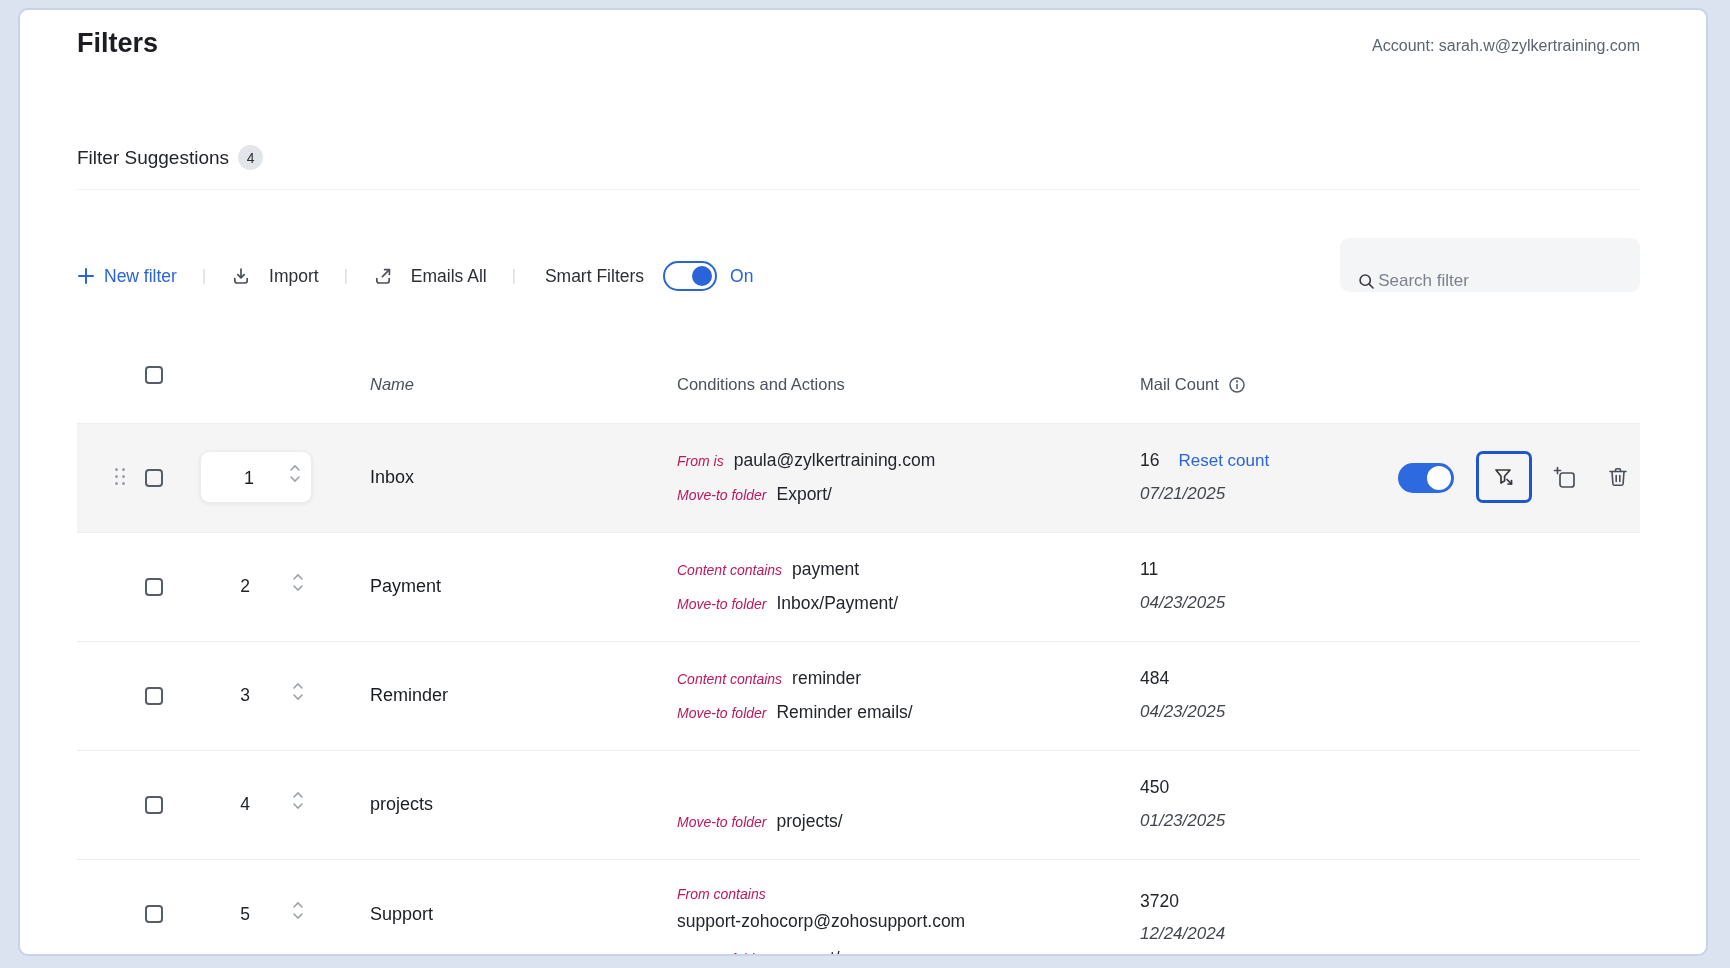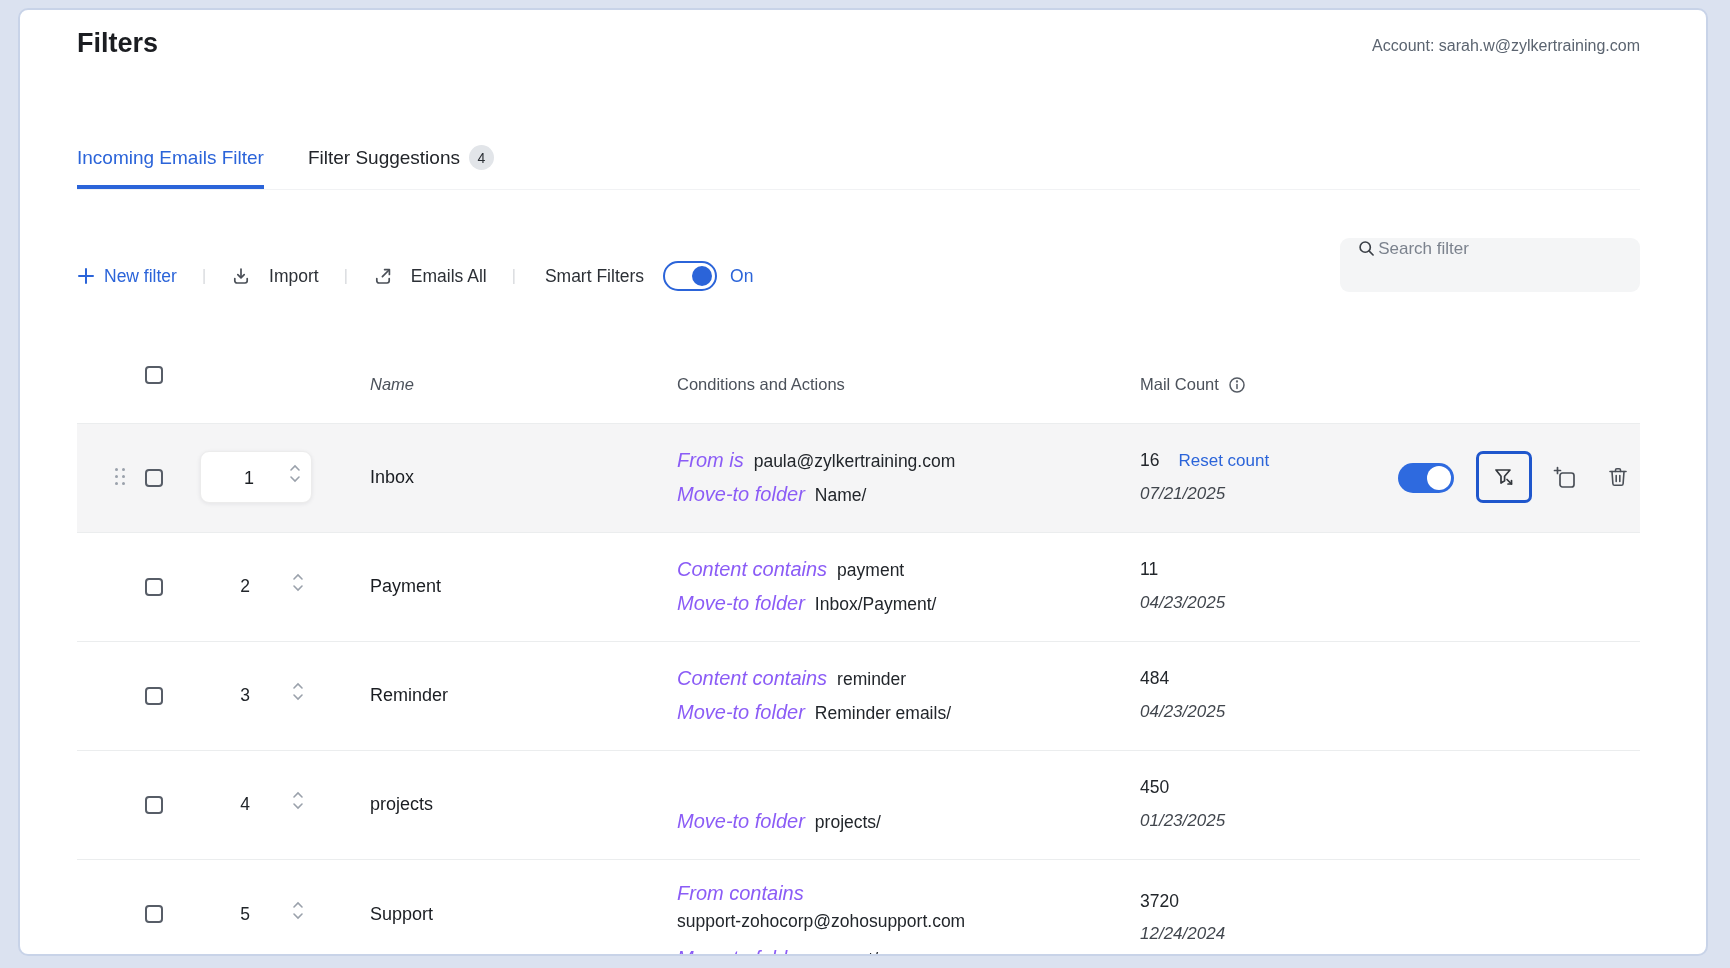--- a/index.html
+++ b/index.html
@@ -35,21 +35,21 @@
   .tb-sep{color:#d7d9dd;margin:0 25px;font-size:16px;}
   .tb-smart{margin-left:4px;cursor:default;}
   .tb-toggle{width:50px;height:26px;border:2px solid #2b64d9;border-radius:15px;margin:0 13px 0 19px;
     position:relative;background:#fff;box-sizing:content-box;cursor:pointer;}
   .tb-toggle .knob{position:absolute;right:3px;top:3px;width:20px;height:20px;border-radius:50%;background:#2b64d9;}
   .tb-on{color:#2b64d9;font-size:17.5px;}
   svg.ic{display:block;}
 
   
   .search-box{position:absolute;top:228px;right:0;width:300px;height:54px;background:#f4f5f6;border-radius:9px;
-    display:flex;align-items:flex-start;padding:0 17px;box-sizing:border-box;}
+    display:flex;align-items:flex-end;padding:0 17px;box-sizing:border-box;}
   .search-input{border:0;background:transparent;outline:none;font-size:17px;color:#333;width:100%;font-family:inherit;}
   .search-input::placeholder{color:#7b828d;opacity:1;}
 
   
   .th{position:absolute;font-size:16.5px;color:#4c525b;white-space:nowrap;}
   .checkbox{width:18px;height:18px;border:2px solid #575d67;border-radius:4px;box-sizing:border-box;background:transparent;cursor:pointer;}
 
   
   .trow{position:absolute;left:0;width:100%;border-top:1px solid #ebedee;box-sizing:border-box;}
   .trow.hl{background:#f5f5f6;}
@@ -59,21 +59,21 @@
   .c-check{left:68px;top:45px;}
   .order-num{left:138px;top:43px;width:60px;text-align:center;font-size:17.5px;color:#22262b;cursor:text;}
   .stepper{left:215px;top:40px;display:flex;flex-direction:column;gap:3px;align-items:center;cursor:pointer;}
   .order-input-box{left:123px;top:27px;width:112px;height:52px;background:#fff;border:1px solid #ececec;border-radius:9px;
     box-shadow:0 1px 4px rgba(25,30,50,.08);box-sizing:border-box;}
   .order-input{position:absolute;left:10px;top:0;width:72px;height:100%;border:0;outline:none;background:transparent;
     text-align:center;font-size:18px;color:#1c1f24;font-family:inherit;}
   .order-input-box .stepper-in{position:absolute;left:88px;top:12px;display:flex;flex-direction:column;gap:3px;cursor:pointer;}
   .c-name{left:293px;top:43px;font-size:18px;color:#1a1d22;white-space:nowrap;}
   .cond-line{position:absolute;left:600px;white-space:nowrap;font-size:17.5px;line-height:20px;}
-  .cond-label{font-style:italic;color:#8b5cf6;margin-right:10px;font-size:20px;text-align:center;}
+  .cond-label{font-style:italic;color:#be185d;margin-right:10px;font-size:14px;text-align:center;}
   .cond-value{color:#22262b;}
   .mail-line{position:absolute;left:1063px;white-space:nowrap;font-size:17.5px;color:#22262b;line-height:20px;}
   .reset-link{color:#2b64d9;margin-left:19px;font-size:17px;cursor:pointer;}
   .mail-date{font-style:italic;color:#41464d;font-size:17px;}
   .row-toggle{left:1321px;top:39px;width:56px;height:30px;background:#2e6adf;border-radius:16px;position:absolute;cursor:pointer;}
   .row-toggle .knob{position:absolute;right:3px;top:3px;width:24px;height:24px;border-radius:50%;background:#fff;}
   .funnel-btn{left:1399px;top:27px;width:56px;height:52px;border:3px solid #1f56cc;border-radius:7px;
     display:flex;align-items:center;justify-content:center;box-sizing:border-box;cursor:pointer;background:transparent;}
   .icon-btn{cursor:pointer;}
   .c-copy{left:1475px;top:41px;}
@@ -82,23 +82,20 @@
 </head>
 <body>
 
 <div class="panel">
   <div class="content">
 
     <div class="page-title">Filters</div>
     <div class="account">Account: sarah.w@zylkertraining.com</div>
 
     <div class="tabs">
-      <div class="tab active">
-        <span>Incoming Emails Filter</span>
-      </div>
       <div class="tab">
         <span>Filter Suggestions</span>
         <span class="tab-badge">4</span>
       </div>
     </div>
     <div class="tabs-hairline"></div>
 
     <div class="toolbar">
       <div class="tb-item tb-new">
         <svg class="ic" width="18" height="18" viewBox="0 0 18 18" fill="none" stroke="#2b64d9" stroke-width="2" stroke-linecap="round">
@@ -177,21 +174,21 @@
           <svg width="12" height="8" viewBox="0 0 12 8" fill="none" stroke="#9aa1ab" stroke-width="1.6" stroke-linecap="round">
               <path d="m2 2 4 4 4-4"></path>
             </svg>
         </span>
       </div>
       <div class="cell c-name">Inbox</div>
       <div class="cond-line" style="top:26px;">
         <span class="cond-label">From is</span><span class="cond-value">paula@zylkertraining.com</span>
       </div>
       <div class="cond-line" style="top:60px;">
-        <span class="cond-label">Move-to folder</span><span class="cond-value">Name/</span>
+        <span class="cond-label">Move-to folder</span><span class="cond-value">Export/</span>
       </div>
       <div class="mail-line" style="top:26px;">
         <span>16</span><span class="reset-link">Reset count</span>
       </div>
       <div class="mail-line mail-date" style="top:60px;">07/21/2025</div>
       <div class="row-toggle">
           <span class="knob"></span>
         </div>
       <div class="cell funnel-btn">
         <svg width="24" height="24" viewBox="0 0 24 24" fill="none" stroke="#33373d" stroke-width="1.7" stroke-linecap="round" stroke-linejoin="round">

